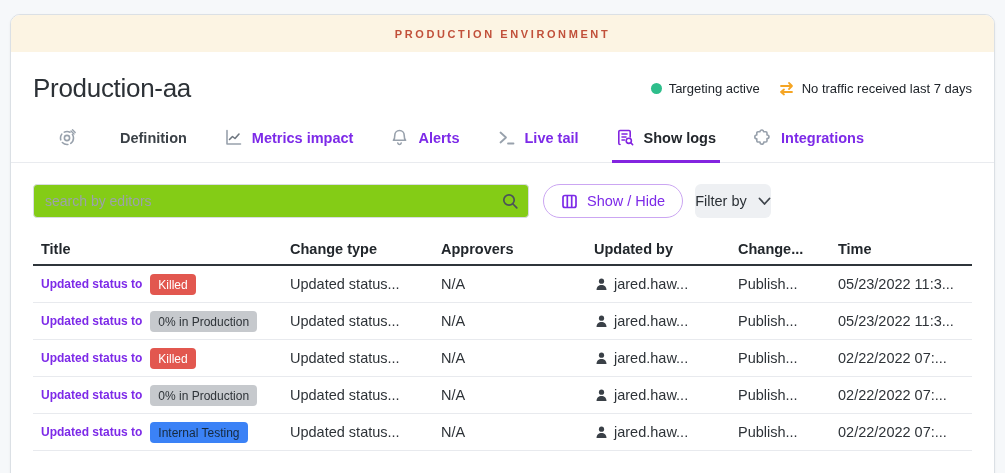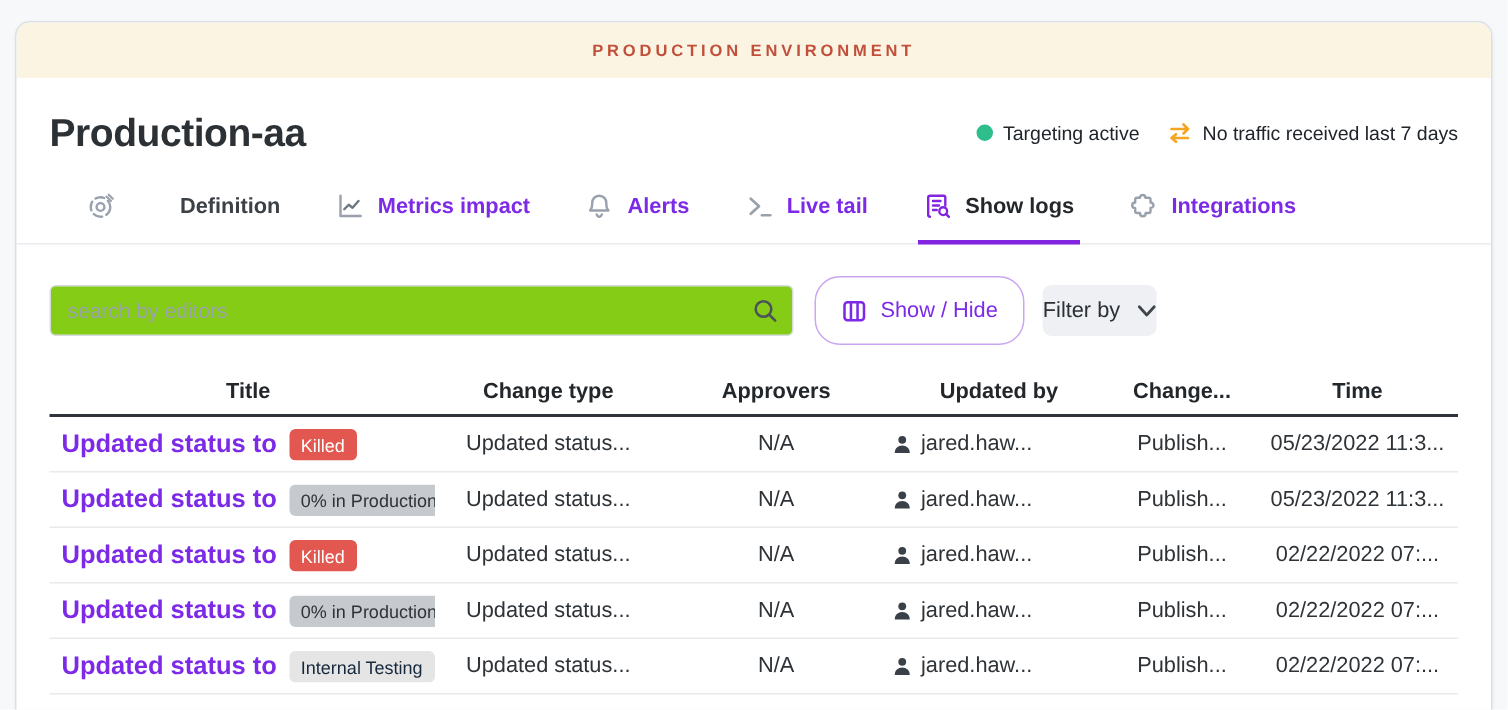--- a/index.html
+++ b/index.html
@@ -17,21 +17,21 @@
     overflow:hidden;
   }
   
   .env-banner {
     background:#FCF4E3; text-align:center;
     padding:13px 0 12px; font-size:11px; font-weight:bold;
     letter-spacing:2.6px; color:#C1503A;
   }
   
   .header-row { display:flex; align-items:center; justify-content:space-between; padding:21px 22px 12px; }
-  .page-title { font-size:26px; font-weight:bold; color:#2C3136; letter-spacing:-.3px; }
+  .page-title { font-size:26px; font-weight:normal; color:#2C3136; letter-spacing:-.3px; }
   .status-group { display:flex; align-items:center; gap:18px; font-size:13px; color:#20252B; }
   .status-item { display:flex; align-items:center; gap:7px; }
   .green-dot { width:11px; height:11px; border-radius:50%; background:#2EBE8B; flex:0 0 auto; }
   
   .tabs { display:flex; gap:33px; padding:2px 22px 0 45px; border-bottom:1px solid #E9EBEF; }
   .tab { position:relative; display:flex; align-items:center; gap:9px; padding:10px 2px 15px;
          font-size:14.5px; font-weight:bold; color:#7D2AE8; cursor:pointer; white-space:nowrap; }
   .tab.dark-label { color:#3B4147;gap:43px; }
   .tab.active { color:#23272C; }
   .tab.active::after { content:""; position:absolute; left:-2px; right:-2px; bottom:-1px; height:3px; background:#8324E0; }
@@ -40,49 +40,48 @@
   .toolbar { display:flex; align-items:center; padding:21px 22px 0; }
   .search-wrap { position:relative; width:496px; }
   .search-input {
     width:100%; height:34px; border:1px solid #D8DCE1; border-radius:4px;
     padding:0 36px 0 11px; font-size:14px; color:#33383E; background:#84cc16;
     font-family:"Liberation Sans", sans-serif; outline:none;
   }
   .search-input::placeholder { color:#9BA2AB; }
   .search-icon { position:absolute; right:10px; top:8px; }
   .showhide-btn {
-    margin-left:14px; display:flex; align-items:center; gap:9px; height:46px; padding:0 17px;
+    margin-left:14px; display:flex; align-items:center; gap:9px; height:34px; padding:0 17px;
     background:#fff; border:1px solid #CBA6F2; border-radius:17px;
     color:#7D2AE8; font-size:14.5px; font-weight:500; cursor:pointer;
     font-family:"Liberation Sans", sans-serif;
   }
   .filter-btn {
     margin-left:12px; display:flex; align-items:center; gap:11px; height:34px; padding:0 0;
     background:#EEF0F3; border:none; border-radius:6px;
     color:#2B3036; font-size:14.5px; cursor:pointer;
     font-family:"Liberation Sans", sans-serif;
   }
   
   .audit-table { margin:15px 22px 0; }
   .thead, .trow {
     display:grid;
     grid-template-columns:257px 151px 153px 144px 100px 1fr;
     align-items:center;
-    text-align:center;
   }
   .thead { height:33px; font-size:14.5px; font-weight:bold; color:#22272C; border-bottom:2px solid #2F353B; }
   .thead .cell:first-child, .trow .cell:first-child { padding-left:8px; }
   .trow { height:37px; font-size:14.5px; color:#2E3338; border-bottom:1px solid #E8EAEE; }
   .cell { white-space:nowrap; overflow:hidden; }
   .title-cell { display:flex; align-items:center; gap:8px; }
-  .title-link { color:#7D2AE8; font-weight:bold; font-size:17px; cursor:pointer; }
+  .title-link { color:#7D2AE8; font-weight:bold; font-size:12px; cursor:pointer; }
   .badge { font-size:12px; line-height:1; padding:5px 8px 4px; border-radius:4px; }
   .badge-killed { background:#E2574F; color:#FFFFFF; }
   .badge-gray { background:#C6C9CD; color:#2E3338; }
-  .badge-blue { background:#e5e5e5; color:#16293C; }
+  .badge-blue { background:#3b82f6; color:#16293C; }
   .edited-cell { display:flex; align-items:center; gap:5px; }
 </style>
 </head>
 <body>
 
 <div class="card">
 
   <div class="env-banner">
     <span>PRODUCTION ENVIRONMENT</span>
   </div>

